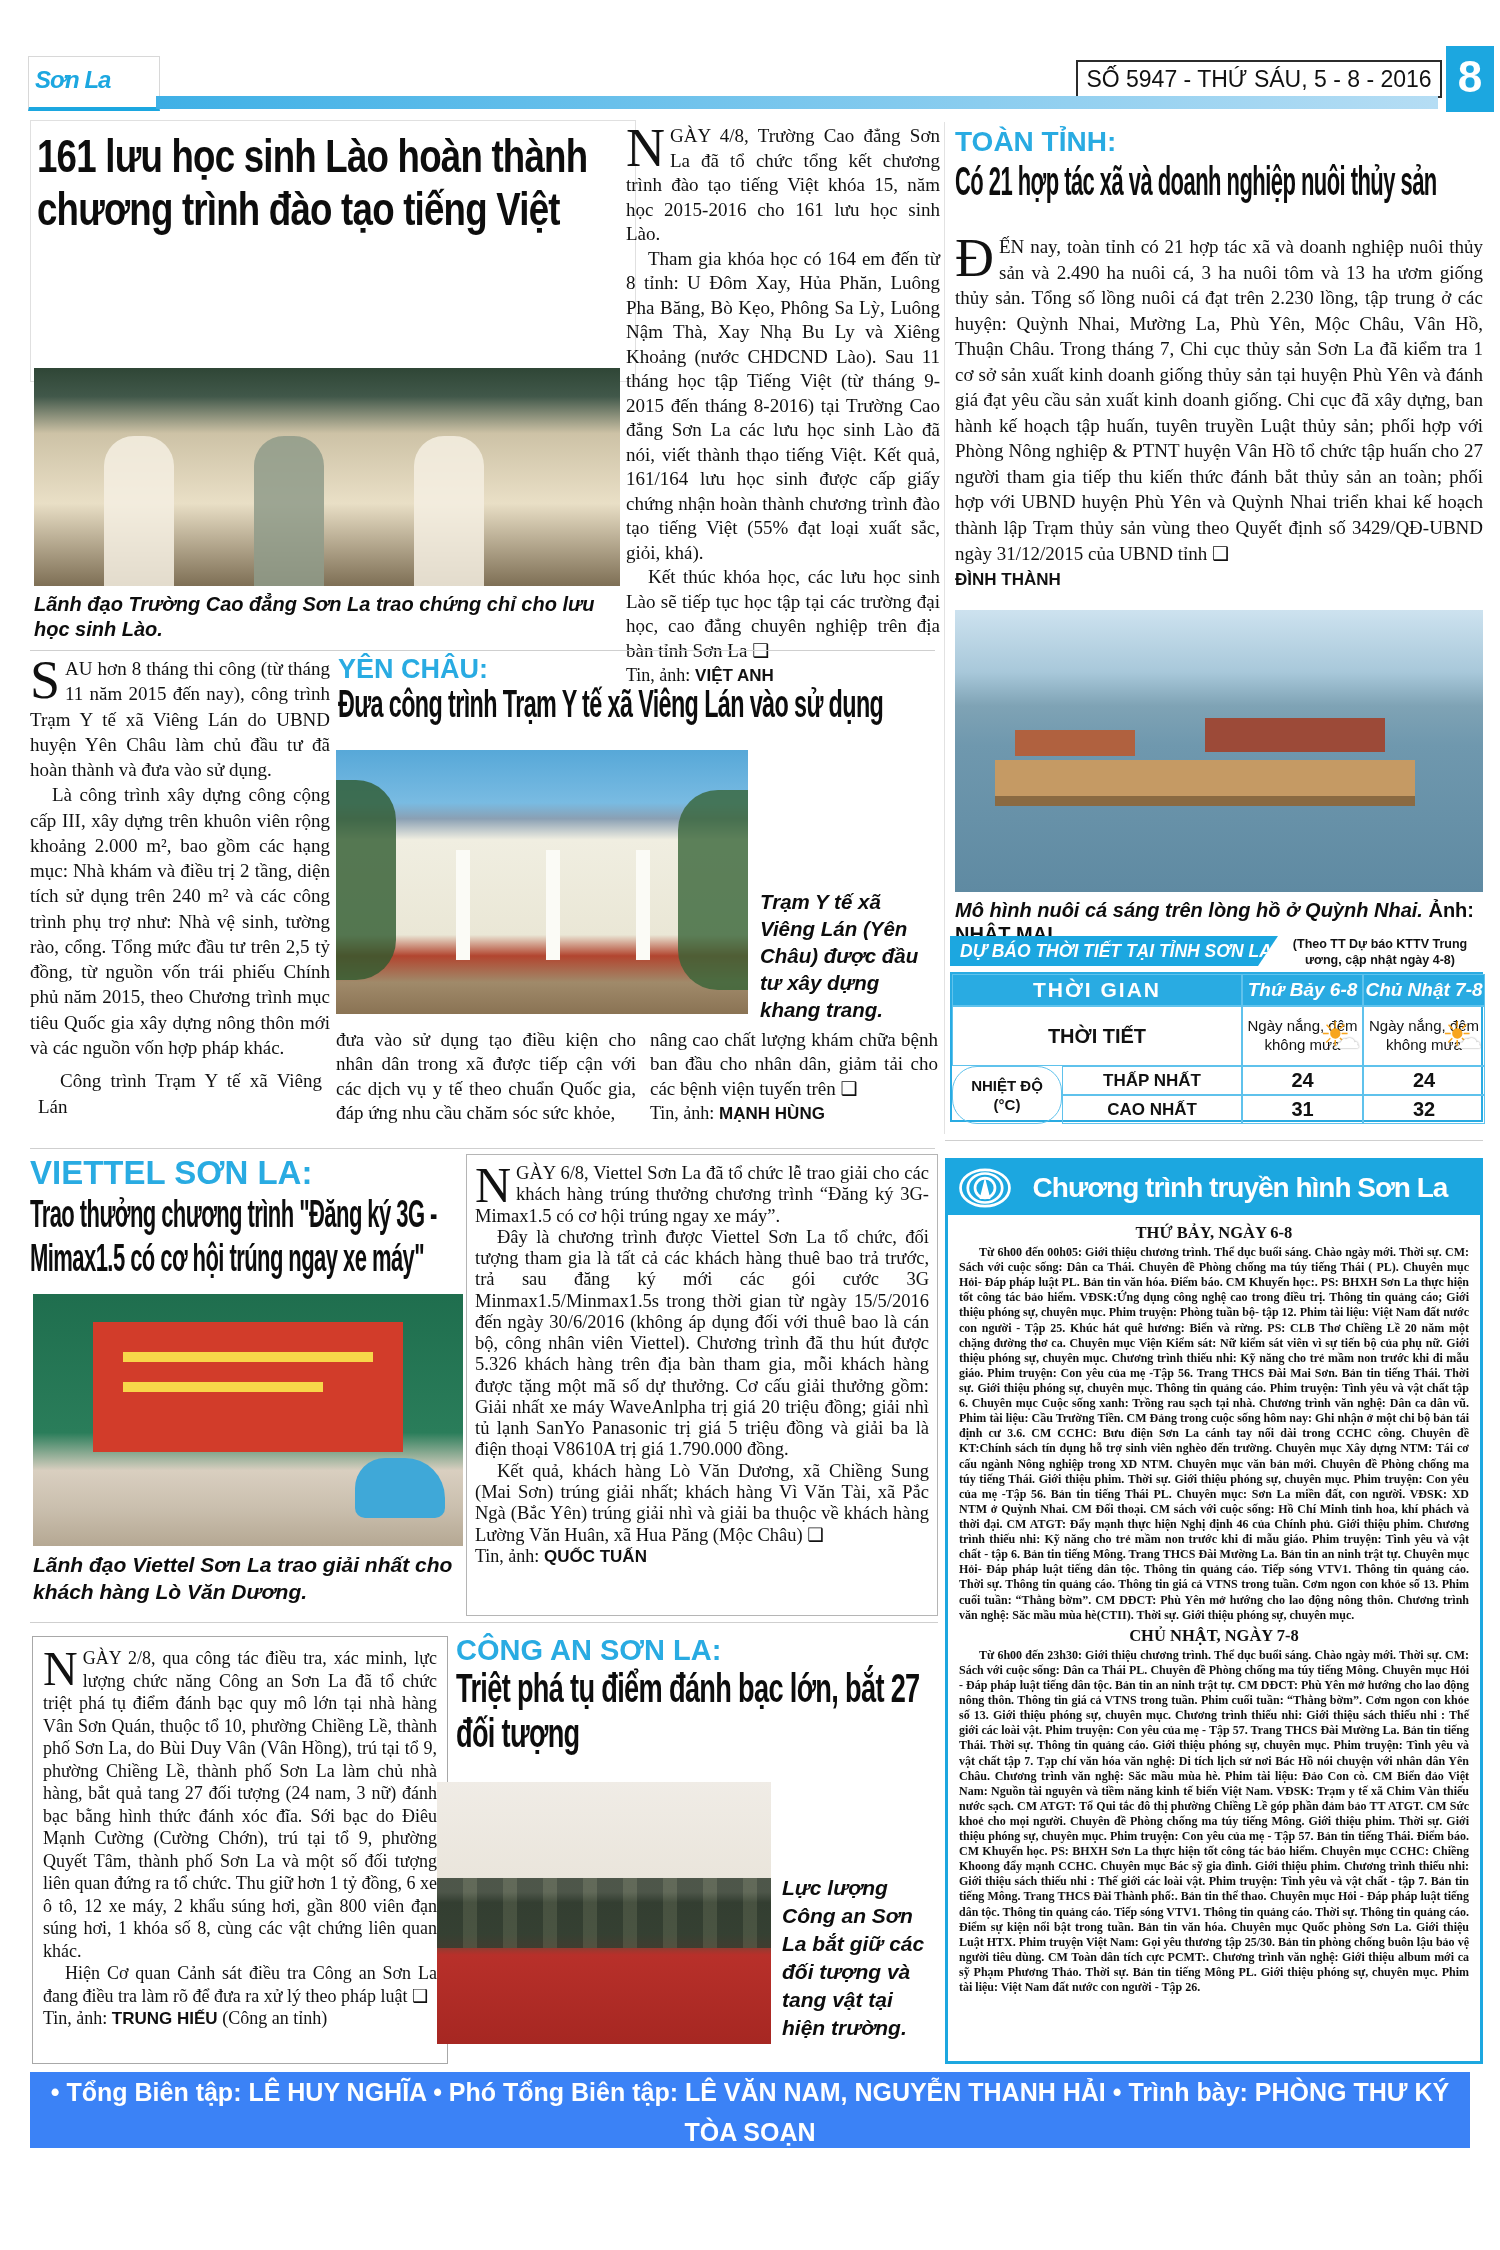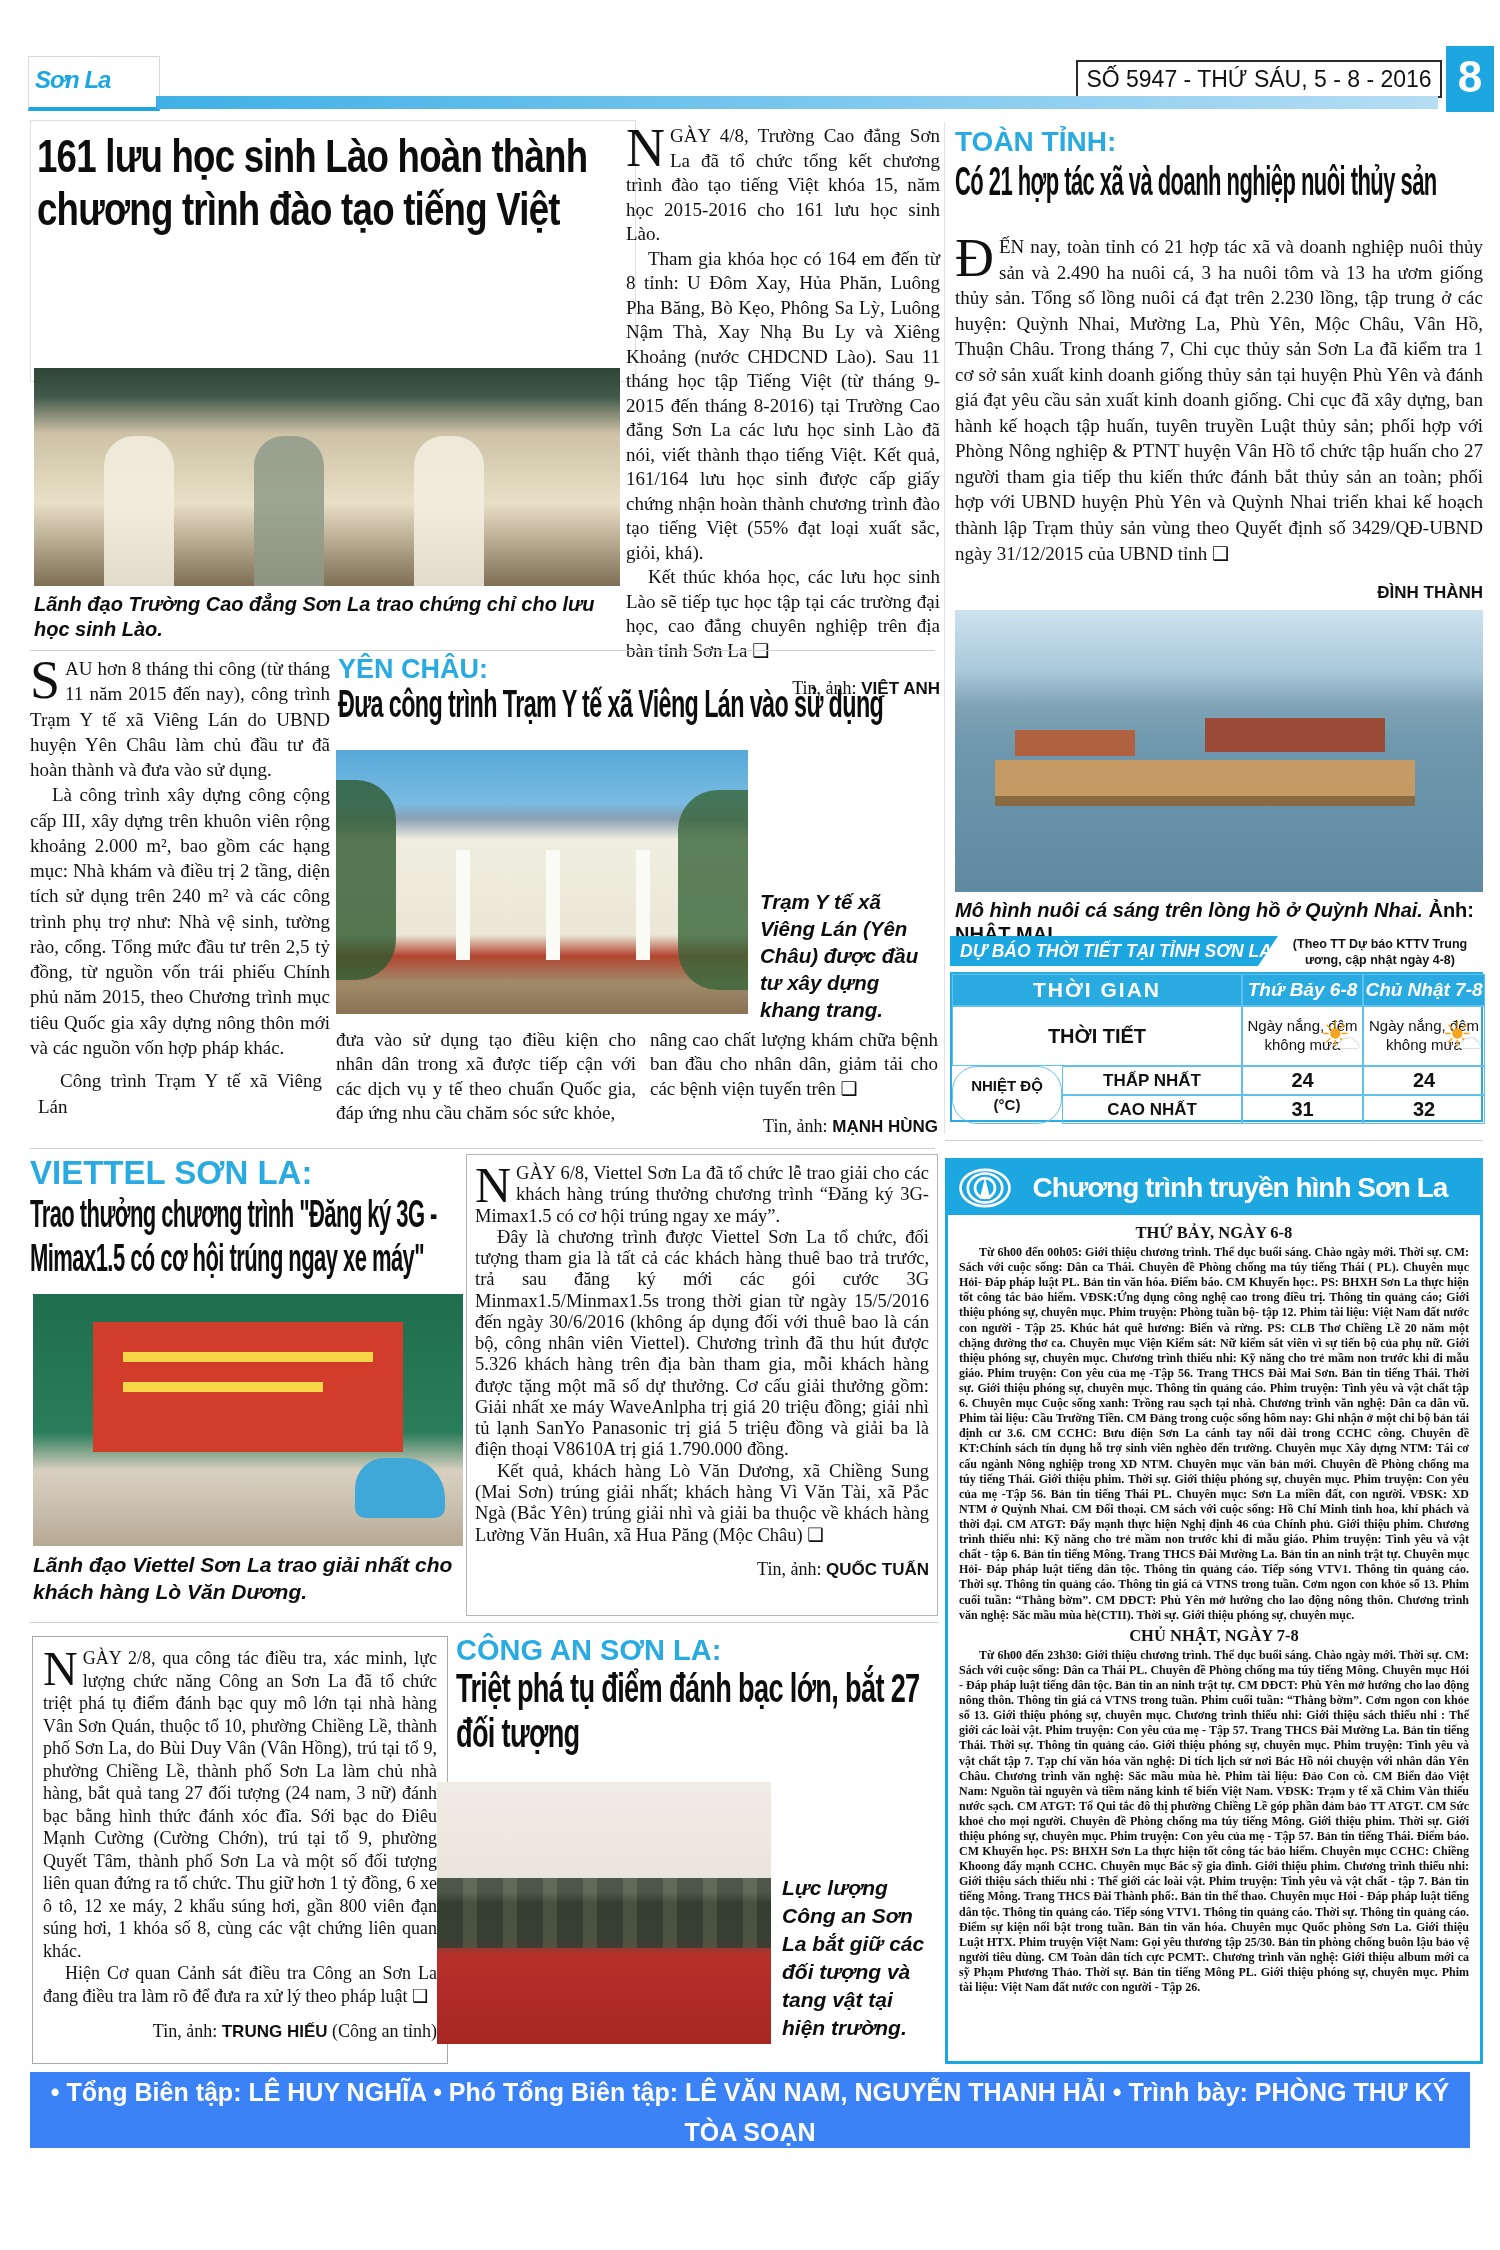--- a/index.html
+++ b/index.html
@@ -17,21 +17,21 @@
             font-family:"Liberation Sans",sans-serif;font-weight:bold;font-size:44px;line-height:62px;text-align:center;}
   #header-bar{left:156px;top:96px;width:1282px;height:13px;
               background:linear-gradient(to right,#3fb0e6,#b5ddf4);}
 
   
   .kick{font-family:"Liberation Sans",sans-serif;font-weight:bold;color:#29abe2;}
   .hl{font-family:"Liberation Sans",sans-serif;font-weight:bold;color:#0d0d0d;letter-spacing:-1px;}
   .hl-in{display:block;transform-origin:0 0;}
   .body-txt{text-align:justify;}
   .ind{text-indent:22px;}
-  .byline-row{text-align:right;margin-top:13px;}
+  .byline-row{text-align:left;margin-top:0;}
   .byl-label{font-size:18px;}
   .byl-name{font-family:"Liberation Sans",sans-serif;font-weight:bold;font-size:17px;}
   .cap{font-family:"Liberation Sans",sans-serif;font-weight:bold;font-style:italic;color:#0d0d0d;}
   .dcap{float:left;font-size:54px;line-height:44px;padding:2px 5px 0 0;}
   .hr{border-top:1px solid #cfcfcf;height:0;}
   .vr{border-left:1px solid #e2e2e2;width:0;}
   .photo{overflow:hidden;}
 
   
   #a1-headline{left:30px;top:120px;width:592px;height:244px;border:1px solid #e0e0e0;padding:8px 6px;}

